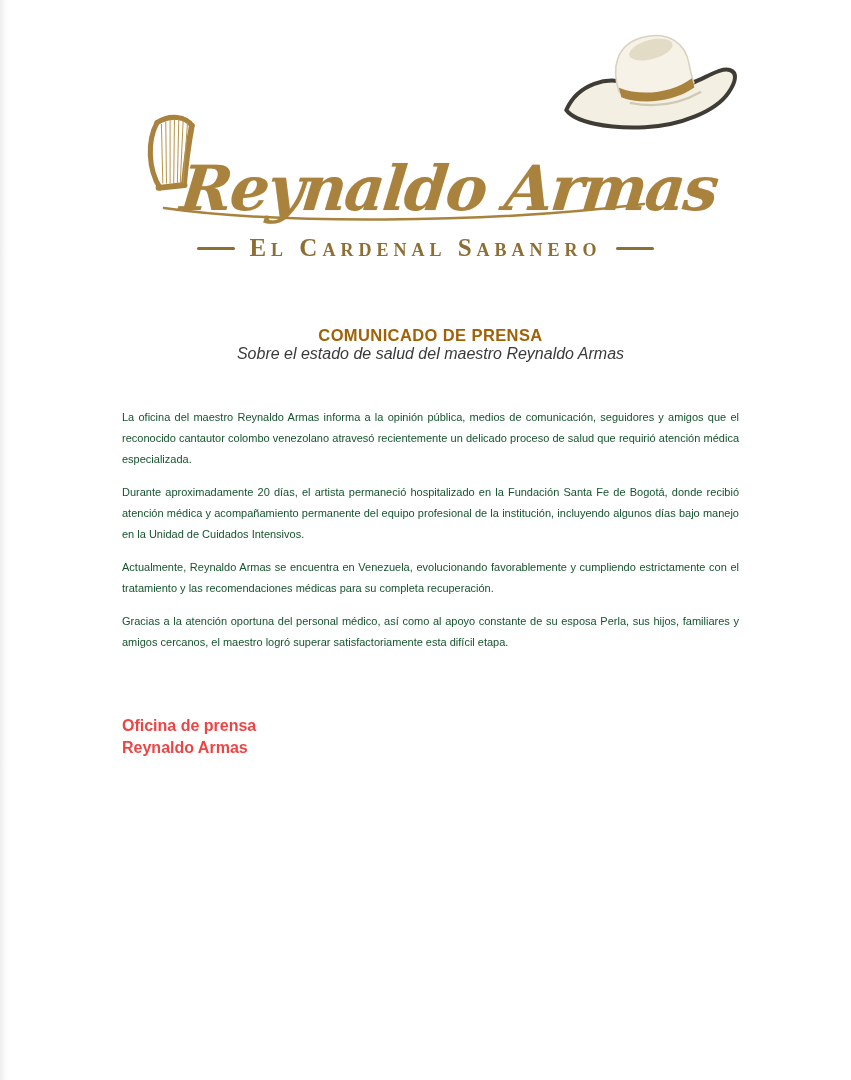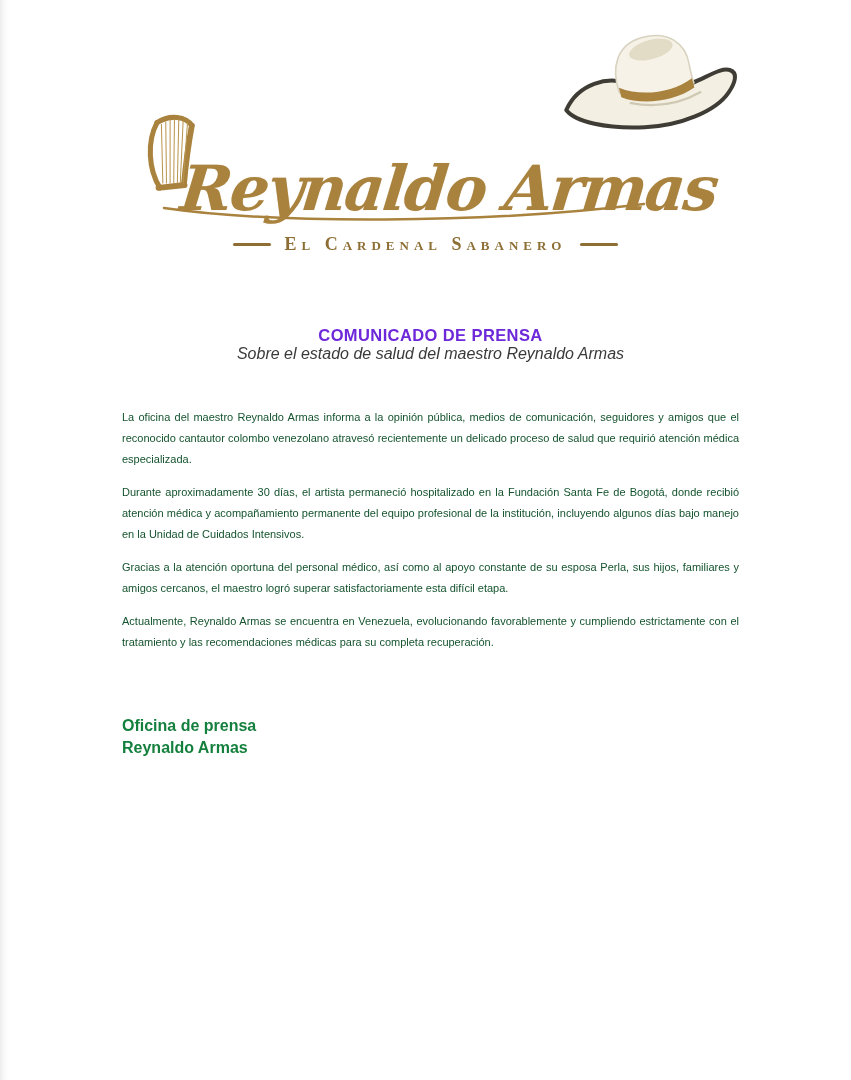--- a/index.html
+++ b/index.html
@@ -76,58 +76,58 @@
     display: inline-block;
     width: 38px;
     height: 3px;
     background: #8d6e33;
     border-radius: 2px;
   }
   .tagline-text {
     font-family: "Liberation Serif", serif;
     font-variant: small-caps;
     font-weight: bold;
-    font-size: 18px;
+    font-size: 25px;
     letter-spacing: 5px;
     color: #8d6e33;
     white-space: nowrap;
   }
 
   
   .doc {
     padding: 0 112px 0 122px;
   }
   .doc-title {
     margin-top: 50px;
     text-align: center;
     font-size: 16.5px;
     font-weight: bold;
     letter-spacing: 0.4px;
-    color: #6d28d9;
+    color: #a16207;
   }
   .doc-subtitle {
     text-align: center;
     font-style: italic;
     font-size: 16px;
     color: #3a3a3a;
   }
   .doc-paragraphs { margin-top: 44px; }
   p.body-par {
     font-size: 11px;
     line-height: 21px;
     text-align: justify;
     color: #14532d;
     margin-bottom: 12px;
   }
   .signature {
     margin-top: 62px;
     font-size: 16px;
     font-weight: bold;
     line-height: 22px;
-    color: #15803d;
+    color: #ef4444;
   }
 </style>
 </head>
 <body>
 
 <div class="page">
 
   <header class="logo-block">
     <div class="logo-row">
 
@@ -172,23 +172,23 @@
       <span class="tagline-dash"></span>
     </div>
   </header>
 
   <main class="doc">
     <h1 class="doc-title">COMUNICADO DE PRENSA</h1>
     <p class="doc-subtitle">Sobre el estado de salud del maestro Reynaldo Armas</p>
 
     <div class="doc-paragraphs">
       <p class="body-par">La oficina del maestro Reynaldo Armas informa a la opinión pública, medios de comunicación, seguidores y amigos que el reconocido cantautor colombo venezolano atravesó recientemente un delicado proceso de salud que requirió atención médica especializada.</p>
-      <p class="body-par">Durante aproximadamente 30 días, el artista permaneció hospitalizado en la Fundación Santa Fe de Bogotá, donde recibió atención médica y acompañamiento permanente del equipo profesional de la institución, incluyendo algunos días bajo manejo en la Unidad de Cuidados Intensivos.</p>
+      <p class="body-par">Durante aproximadamente 20 días, el artista permaneció hospitalizado en la Fundación Santa Fe de Bogotá, donde recibió atención médica y acompañamiento permanente del equipo profesional de la institución, incluyendo algunos días bajo manejo en la Unidad de Cuidados Intensivos.</p>
+      <p class="body-par">Actualmente, Reynaldo Armas se encuentra en Venezuela, evolucionando favorablemente y cumpliendo estrictamente con el tratamiento y las recomendaciones médicas para su completa recuperación.</p>
       <p class="body-par">Gracias a la atención oportuna del personal médico, así como al apoyo constante de su esposa Perla, sus hijos, familiares y amigos cercanos, el maestro logró superar satisfactoriamente esta difícil etapa.</p>
-      <p class="body-par">Actualmente, Reynaldo Armas se encuentra en Venezuela, evolucionando favorablemente y cumpliendo estrictamente con el tratamiento y las recomendaciones médicas para su completa recuperación.</p>
     </div>
 
     <div class="signature">
       <div>Oficina de prensa</div>
       <div>Reynaldo Armas</div>
     </div>
   </main>
 
 </div>
 

